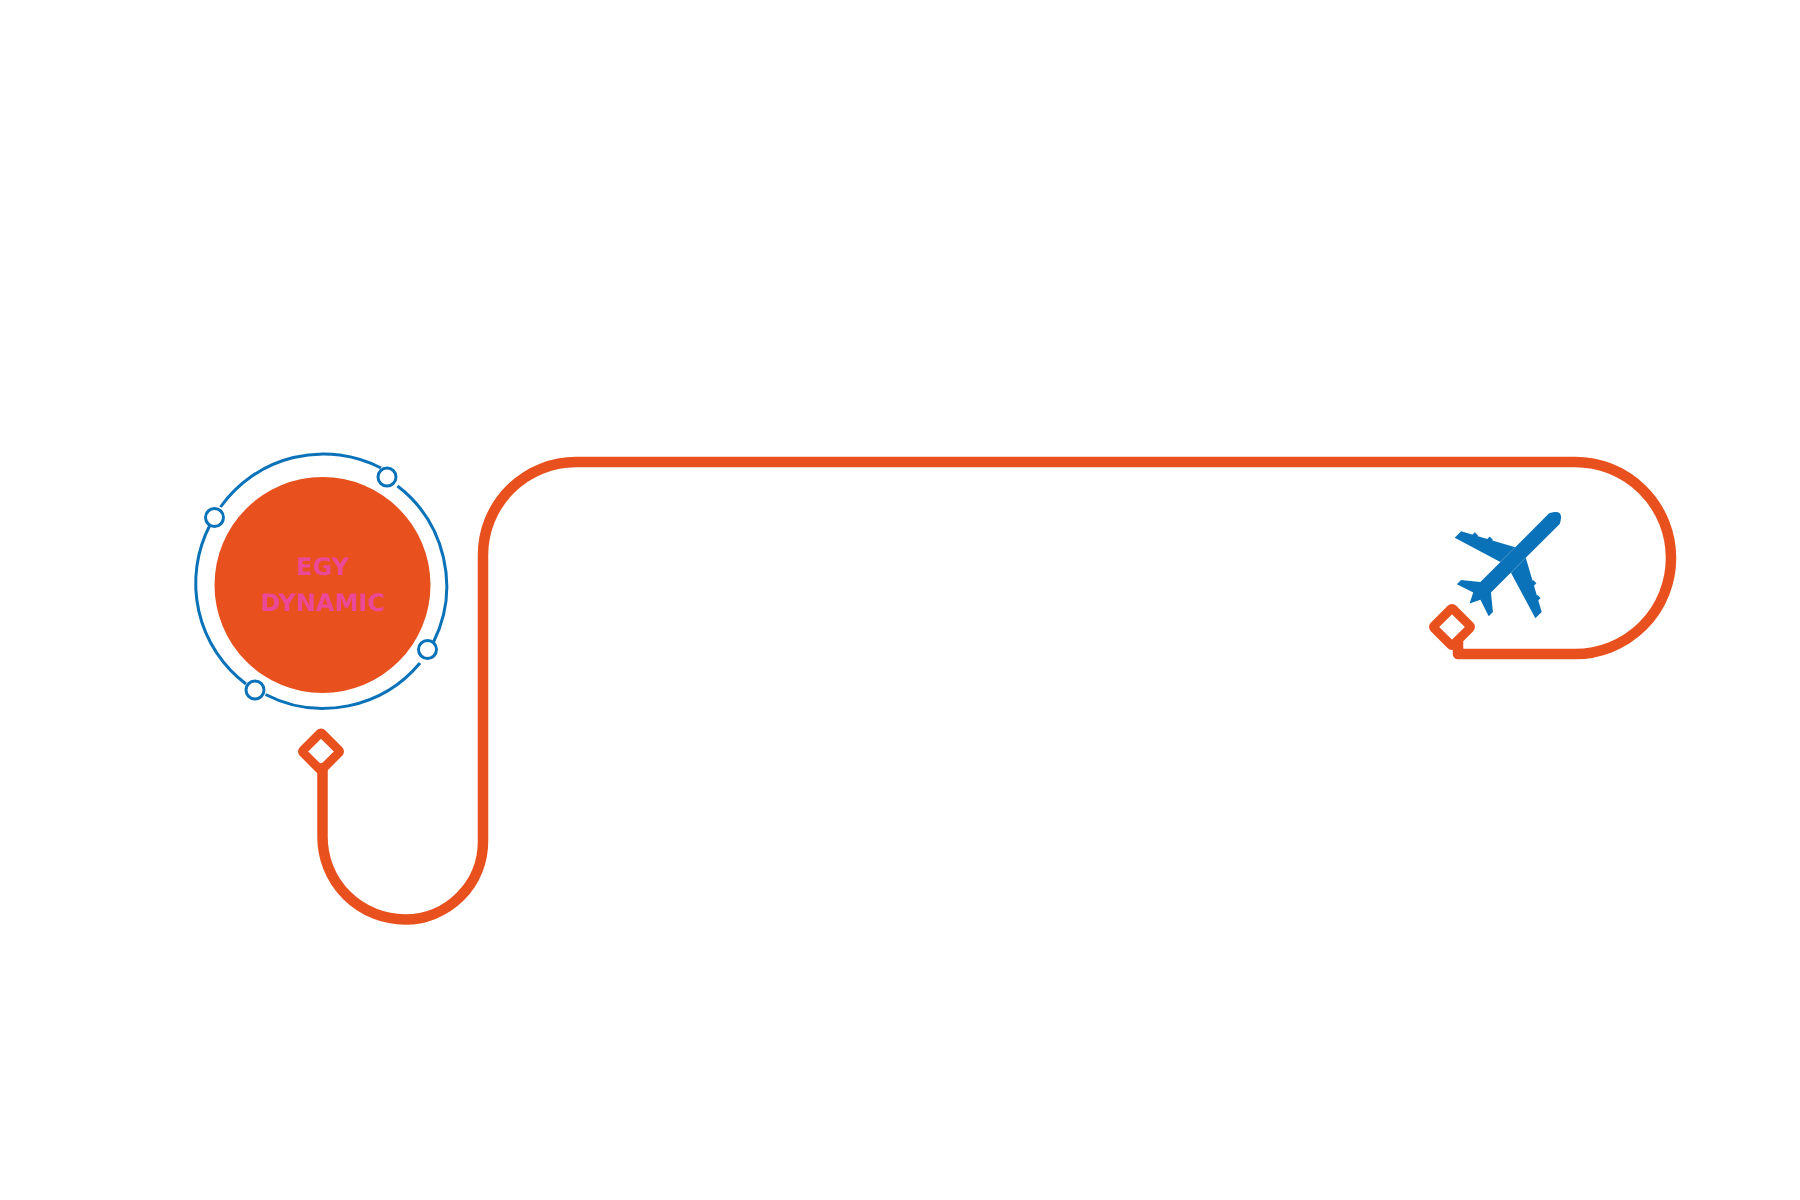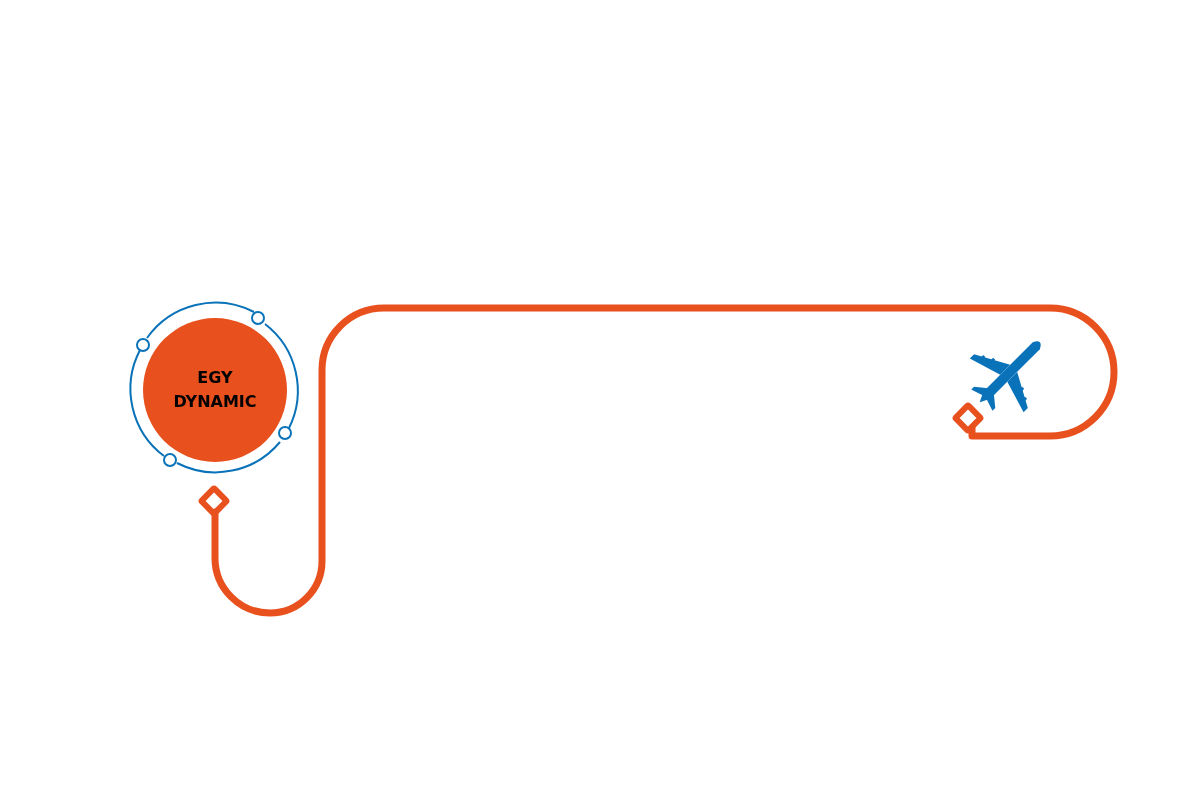--- a/index.html
+++ b/index.html
@@ -1,18 +1,18 @@
 <!DOCTYPE html>
 <html><head>
 <meta charset="utf-8">
 <style>
   html, body { margin:0; padding:0; background:#ffffff; }
   body { width:1200px; height:800px; position:relative; overflow:hidden; font-family:"DejaVu Sans", sans-serif; }
   svg { position:absolute; left:0; top:0; }
-  .label { position:absolute; left:143px; top:318px; width:144px; height:144px; display:flex; flex-direction:column; align-items:center; justify-content:center; color:#000000; font-weight:bold; font-size:16px; line-height:24px; text-align:center; }
+  .label { position:absolute; left:143px; top:318px; width:144px; height:144px; display:flex; flex-direction:column; align-items:center; justify-content:center; color:#ec4899; font-weight:bold; font-size:16px; line-height:24px; text-align:center; }
 </style>
 </head>
 <body>
 
 <svg width="1200" height="800" viewBox="0 0 1200 800">
 
   <g fill="none" stroke="#0A72B8" stroke-width="2">
     <path d="M 147 338 A 84 84 0 0 1 254 312"></path>
     <path d="M 265 324 A 84 84 0 0 1 289 428"></path>
     <path d="M 280 442 A 84 84 0 0 1 177 463"></path>

